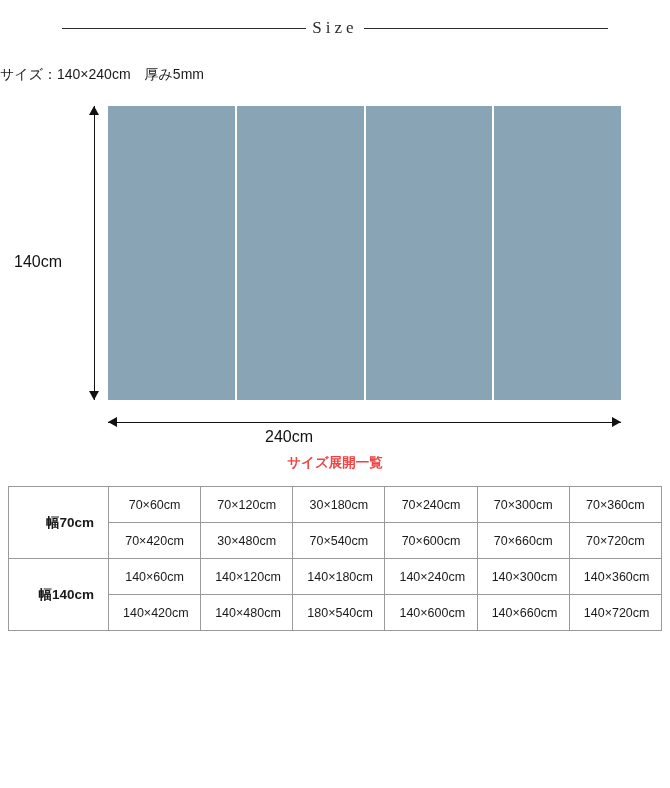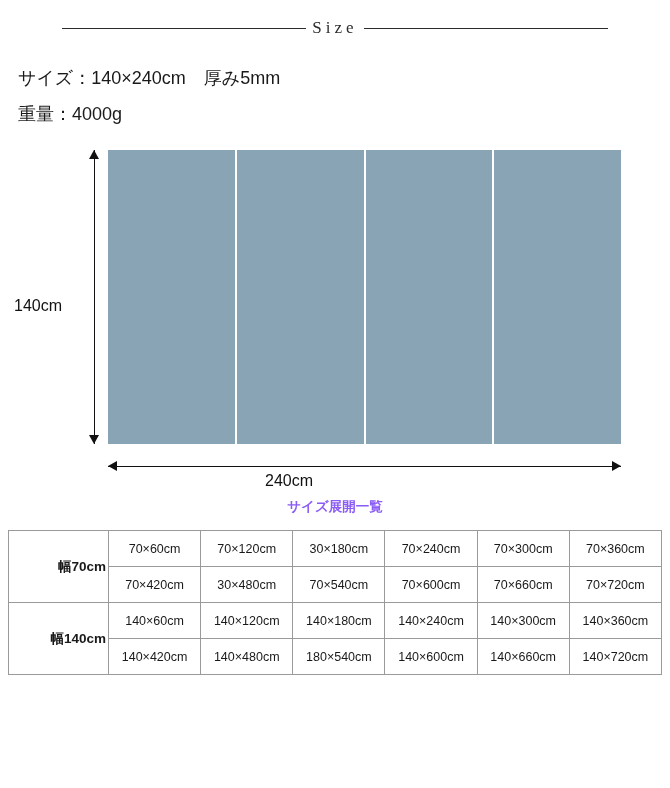--- a/index.html
+++ b/index.html
@@ -33,22 +33,21 @@
     font-size: 17px;
     letter-spacing: 4px;
     color: #2b2b2b;
     white-space: nowrap;
     font-family: "Liberation Serif", serif;
   }
 
   
   .specs {
     margin-top: 22px;
-    padding-left: 18px;
-    font-size: 18px;
+    font-size: 14px;
     line-height: 2.0;
     color: #1a1a1a;
   }
 
   
   .diagram {
     position: relative;
     width: 670px;
     height: 350px;
     margin-top: 10px;
@@ -152,57 +151,56 @@
     text-align: center;
     font-size: 16px;
     color: #111;
   }
 
   
   .table-title {
     text-align: center;
     font-size: 13.5px;
     font-weight: bold;
-    color: #8b5cf6;
+    color: #ef4444;
     margin-top: 6px;
   }
   table.size-table {
     margin: 14px auto 0 auto;
     border-collapse: collapse;
     width: 654px;
     table-layout: fixed;
   }
   table.size-table td {
     border: 1px solid #9a9a9a;
     height: 36px;
     text-align: center;
     font-size: 12.5px;
     color: #1a1a1a;
-    padding: 0 2px;
+    padding: 0 14px;
     box-sizing: border-box;
   }
   table.size-table td.rowhead {
     width: 100px;
     font-weight: bold;
     font-size: 13.5px;
     text-align: right;
   }
 </style>
 </head>
 <body>
 
 <div class="header">
   <div class="rule"></div>
   <div class="title">Size</div>
   <div class="rule"></div>
 </div>
 
 <div class="specs">
   <div>サイズ：140×240cm　厚み5mm</div>
-  <div>重量：4000g</div>
 </div>
 
 <div class="diagram">
 
   <div class="v-arrow">
     <div class="line"></div>
     <div class="head up"></div>
     <div class="head down"></div>
   </div>
   <div class="v-label">140cm</div>

